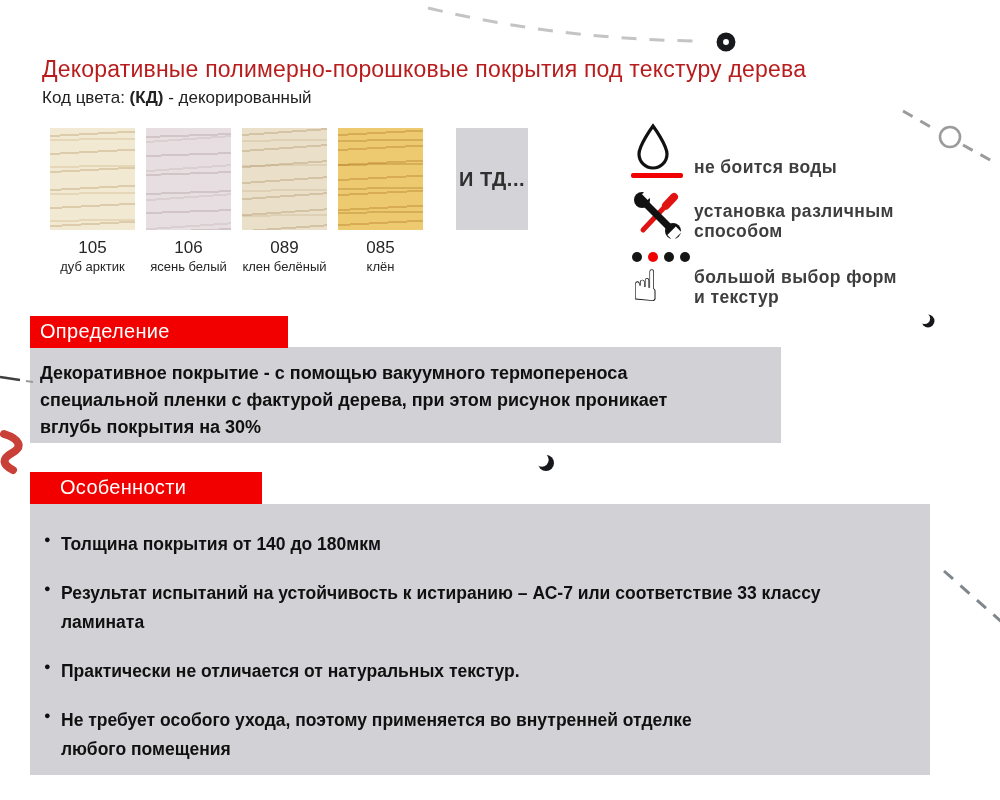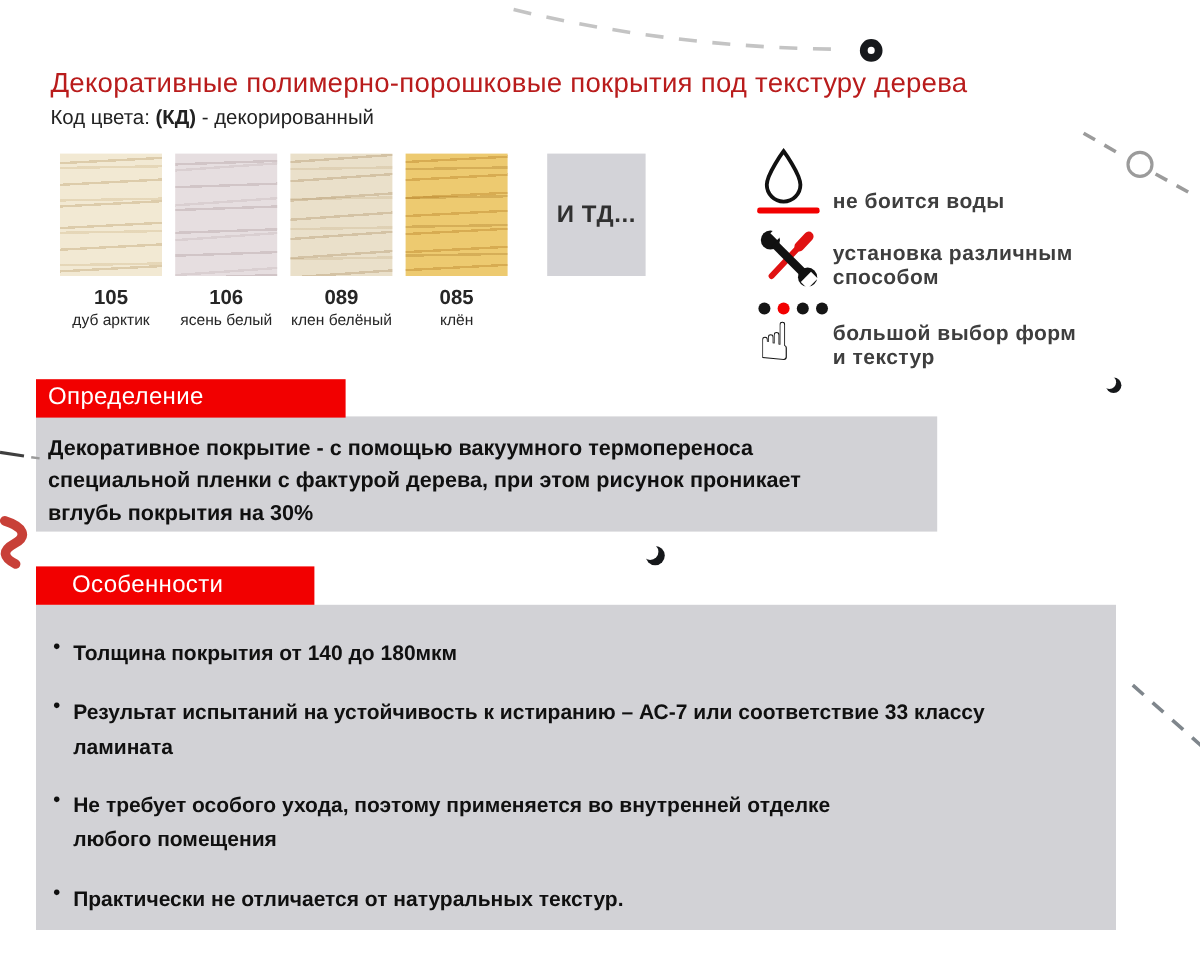--- a/index.html
+++ b/index.html
@@ -28,24 +28,24 @@
       repeating-linear-gradient(176deg, rgba(185,168,170,0) 0 13px, rgba(185,168,170,.28) 13px 15px, rgba(185,168,170,0) 15px 29px),
       #e6dee0; }
   .sw-2 { background:
       repeating-linear-gradient(176deg, rgba(178,150,108,0) 0 6px, rgba(178,150,108,.40) 6px 8px, rgba(178,150,108,0) 8px 16px),
       repeating-linear-gradient(179deg, rgba(196,172,130,0) 0 12px, rgba(196,172,130,.30) 12px 14px, rgba(196,172,130,0) 14px 25px),
       #eae0ca; }
   .sw-3 { background:
       repeating-linear-gradient(177deg, rgba(185,130,40,0) 0 6px, rgba(185,130,40,.42) 6px 8px, rgba(185,130,40,0) 8px 15px),
       repeating-linear-gradient(179deg, rgba(160,110,30,0) 0 12px, rgba(160,110,30,.30) 12px 14px, rgba(160,110,30,0) 14px 24px),
       #edca70; }
-  .swatch-code { margin-top:8px; text-align:center; font-size:17px; font-weight:700; color:#262626; }
+  .swatch-code { margin-top:8px; text-align:center; font-size:17px; font-weight:400; color:#262626; }
   .swatch-name { margin-top:1px; text-align:center; font-size:13px; color:#262626; white-space:nowrap; }
   .etc-box {
-    position:absolute; left:456px; top:128px; width:82px; height:102px; background:#d3d3d8;
+    position:absolute; left:456px; top:128px; width:72px; height:102px; background:#d3d3d8;
     display:flex; align-items:center; justify-content:center; z-index:2;
     font-size:20px; font-weight:700; color:#303030; letter-spacing:.5px;
   }
 
   
   .icon-feats { position:absolute; left:630px; top:122px; width:320px; z-index:2; }
   .icon-row { display:flex; align-items:flex-end; margin-bottom:10px;font-weight:bold; }
   .icon-cell { width:64px; min-width:64px; display:flex; flex-direction:column; align-items:flex-start; }
   .icon-label { font-size:17.5px; color:#3e3e3e; letter-spacing:.4px; line-height:1.18; white-space:pre-line; }
   .redbar { width:52px; height:5px; background:#f20000; border-radius:2px; margin-top:3px; margin-left:1px; }
@@ -180,19 +180,19 @@
 специальной пленки с фактурой дерева, при этом рисунок проникает
 вглубь покрытия на 30%</div>
   </div>
 
   <div class="banner banner-feat">Особенности</div>
   <div class="panel panel-feat">
     <ul class="bullets">
       <li>Толщина покрытия от 140 до 180мкм</li>
       <li>Результат испытаний на устойчивость к истиранию – АС-7 или соответствие 33 классу
 ламината</li>
+      <li>Практически не отличается от натуральных текстур.</li>
       <li>Не требует особого ухода, поэтому применяется во внутренней отделке
 любого помещения</li>
-      <li>Практически не отличается от натуральных текстур.</li>
     </ul>
   </div>
 
 </div>
 
 </body></html>

